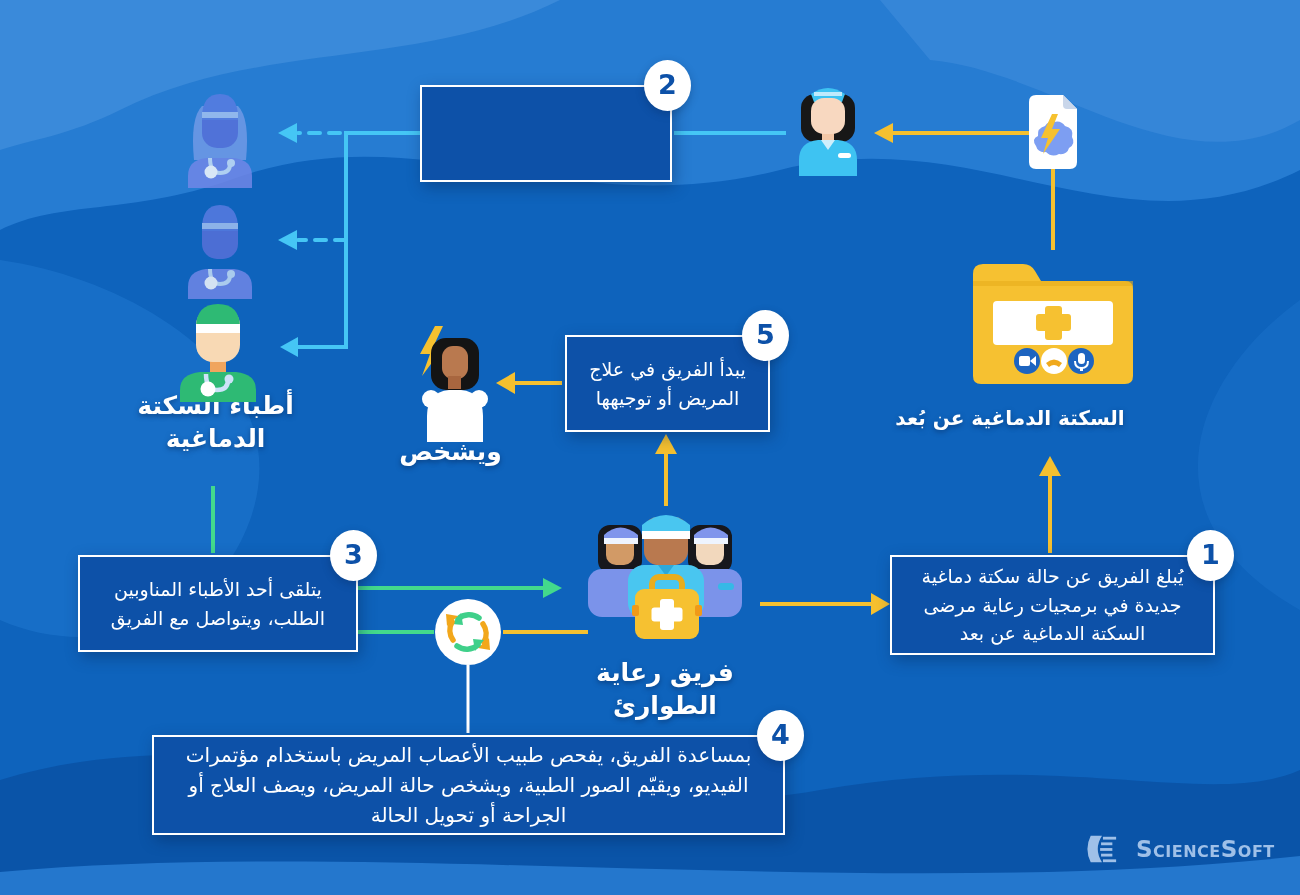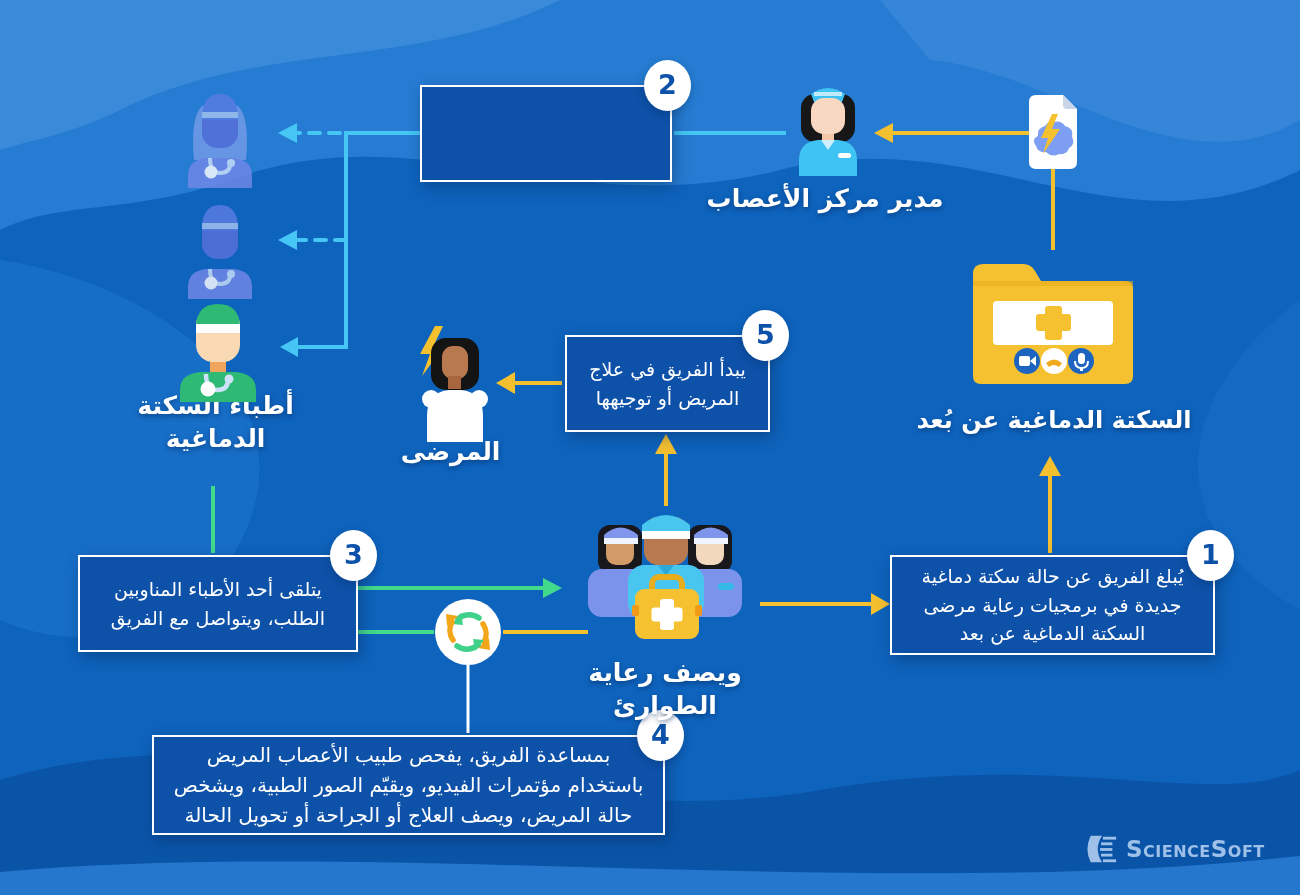--- a/index.html
+++ b/index.html
@@ -24,21 +24,21 @@
     display:flex;align-items:center;justify-content:center;
     box-shadow:0 3px 8px rgba(6,35,80,.3);
   }
   .label{
     position:absolute;z-index:2;color:#ffffff;font-weight:700;text-align:center;
     direction:rtl;font-size:25px;line-height:1.3;
     text-shadow:0 2px 5px rgba(7,40,90,.55);
   }
   .ghost{opacity:.82;}
   .logo{
-    position:absolute;z-index:2;left:1086px;top:833px;display:flex;align-items:center;gap:8px;
+    position:absolute;z-index:2;left:1086px;top:833px;display:flex;align-items:center;gap:18px;
   }
   .logo-text{
     color:#9fc0e8;font-weight:700;font-size:23px;font-variant:small-caps;letter-spacing:.5px;
     font-family:"DejaVu Sans",sans-serif;
   }
 </style>
 </head>
 <body>
 
 <div class="canvas">
@@ -104,35 +104,34 @@
 
   <div class="step-box" style="left:420px;top:85px;width:252px;height:97px;">
     <span class="num-badge">2</span>
   </div>
 
   <div class="step-box" style="left:78px;top:555px;width:280px;height:97px;">
     <span>يتلقى أحد الأطباء المناوبين الطلب، ويتواصل مع الفريق</span>
     <span class="num-badge">3</span>
   </div>
 
-  <div class="step-box" style="left:152px;top:735px;width:513px;height:100px;font-size:20px;justify-content:center;">
+  <div class="step-box" style="left:152px;top:735px;width:633px;height:100px;font-size:20px;justify-content:center;">
     <span>بمساعدة الفريق، يفحص طبيب الأعصاب المريض باستخدام مؤتمرات الفيديو، ويقيّم الصور الطبية، ويشخص حالة المريض، ويصف العلاج أو الجراحة أو تحويل الحالة</span>
     <span class="num-badge">4</span>
   </div>
 
   <div class="step-box" style="left:565px;top:335px;width:205px;height:97px;">
     <span>يبدأ الفريق في علاج المريض أو توجيهها</span>
     <span class="num-badge">5</span>
   </div>
 
-  <div class="label" style="left:700px;top:183px;width:250px;">مدير مركز الأعصاب</div>
-  <div class="label" style="left:904px;top:405px;width:300px;font-size:24px;">السكتة الدماغية عن بُعد</div>
+  <div class="label" style="left:860px;top:405px;width:300px;font-size:20px;">السكتة الدماغية عن بُعد</div>
   <div class="label" style="left:118px;top:390px;width:195px;">أطباء السكتة الدماغية</div>
-  <div class="label" style="left:388px;top:436px;width:125px;">المرضى</div>
-  <div class="label" style="left:545px;top:657px;width:240px;">ويصف رعاية الطوارئ</div>
+  <div class="label" style="left:388px;top:436px;width:125px;">ويشخص</div>
+  <div class="label" style="left:545px;top:657px;width:240px;">فريق رعاية الطوارئ</div>
 
   <div class="node ghost" style="left:180px;top:88px;">
     <svg width="80" height="100" viewBox="0 0 80 100">
       <path d="M14,72 Q10,30 22,18 L58,18 Q70,30 66,72 L54,72 L26,72 Z" fill="#8ea6ee" opacity=".75"></path>
       <path d="M8,100 V88 Q8,72 26,70 H54 Q72,72 72,88 V100 Z" fill="#7488e8"></path>
       <rect x="22" y="14" width="36" height="46" rx="15" fill="#5a71da"></rect>
       <path d="M22,30 Q22,6 40,6 Q58,6 58,30 V32 H22 Z" fill="#5b7ce2"></path>
       <rect x="22" y="24" width="36" height="6" fill="#a8c4f2"></rect>
       <path d="M30,70 Q30,85 40,85 Q50,85 50,76" stroke="#cde2f8" stroke-width="4" fill="none"></path>
       <circle cx="31" cy="84" r="6.5" fill="#ffffff"></circle>

